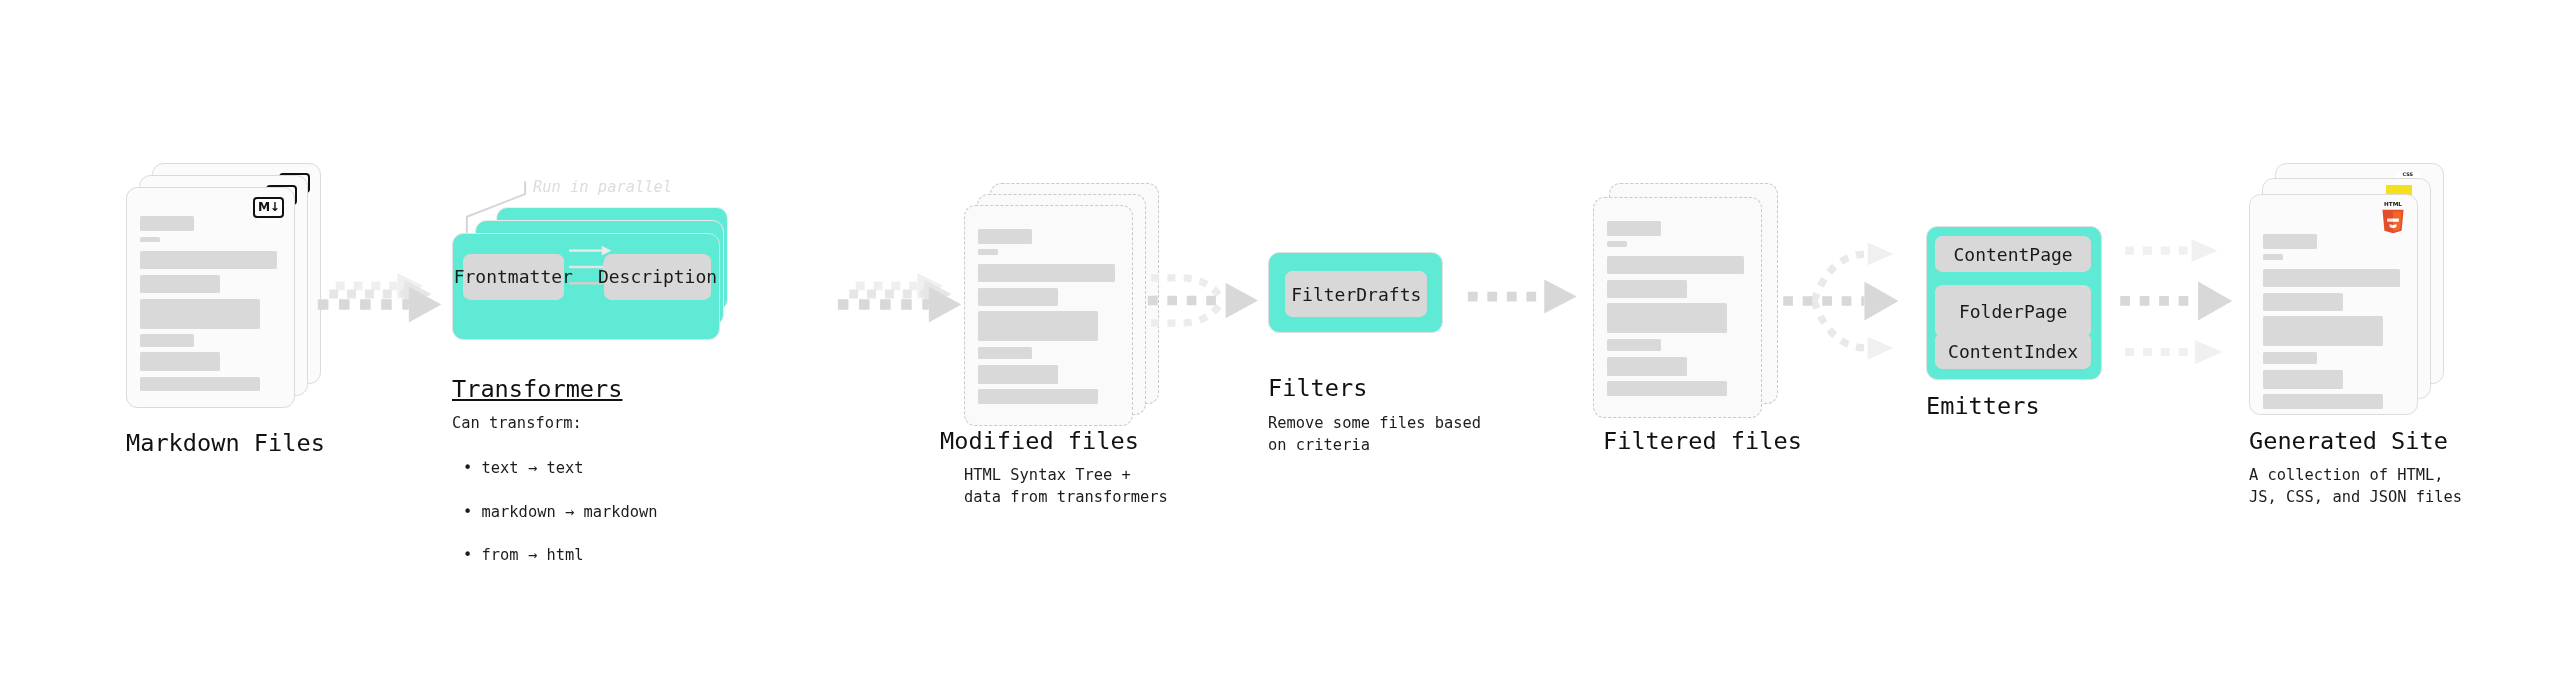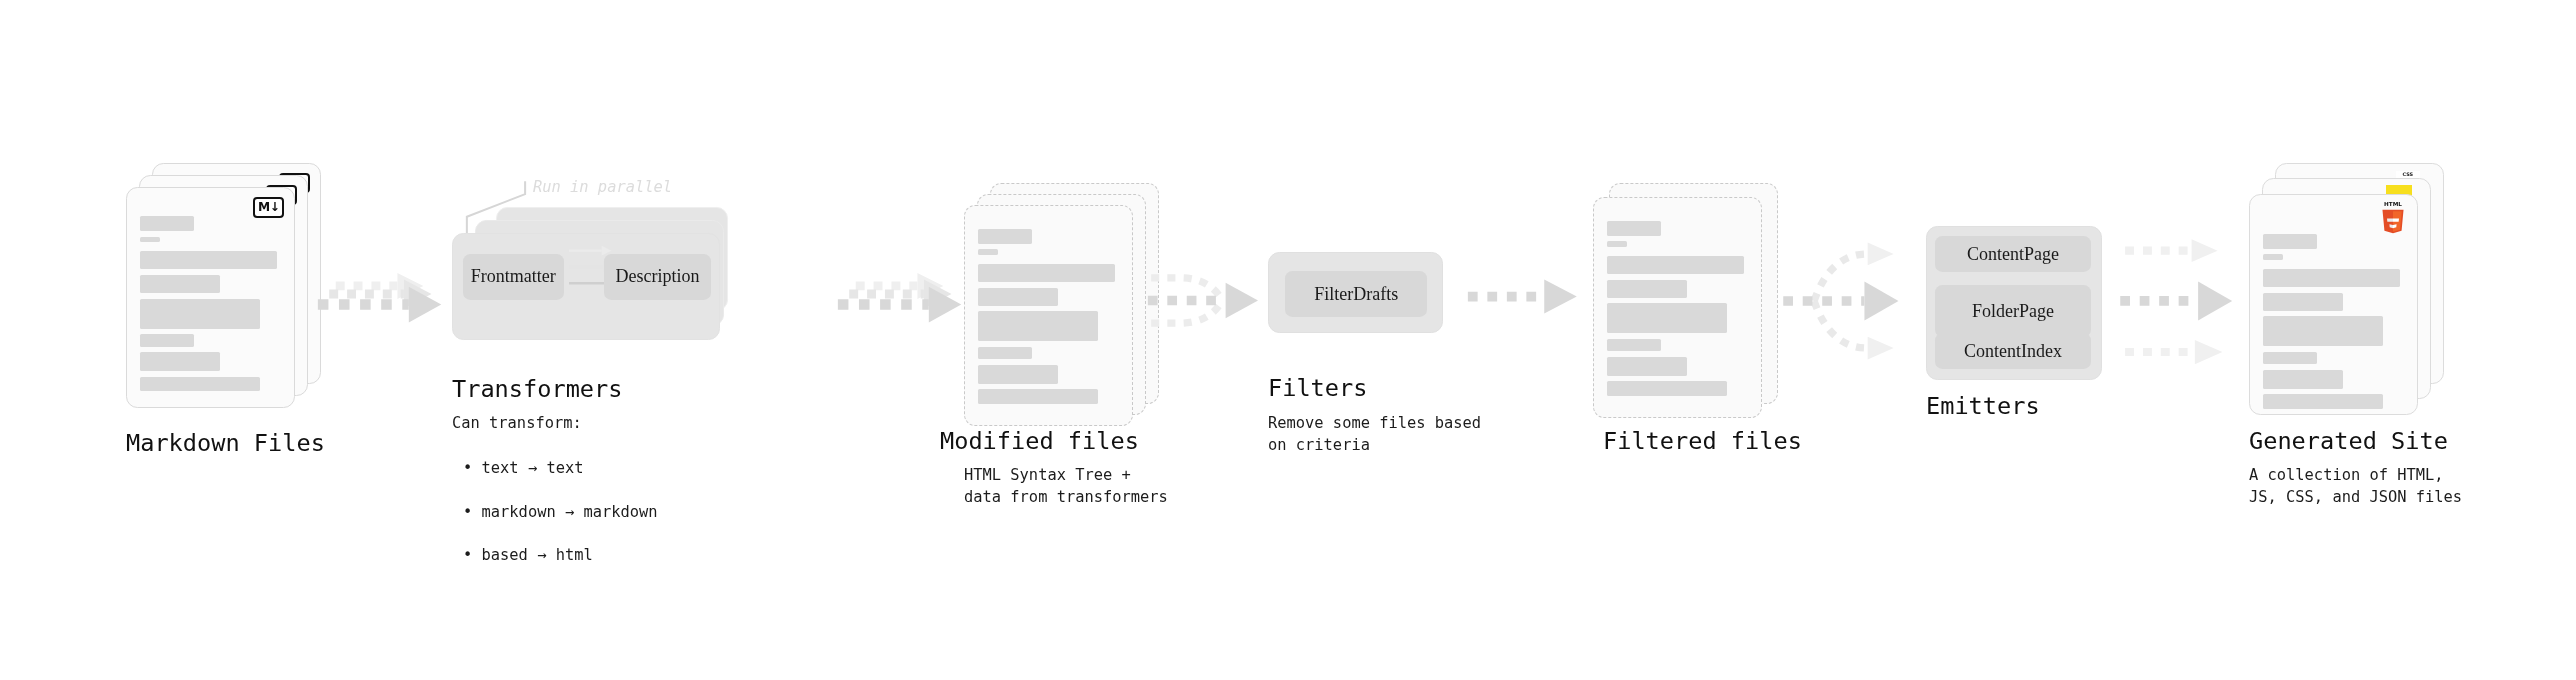--- a/index.html
+++ b/index.html
@@ -47,22 +47,21 @@
     font-family: "DejaVu Sans", sans-serif;
     font-size: 4.9px; font-weight: bold; color: #111;
     display:flex; align-items:flex-start; justify-content:center;
   }
 
   
   .group-box {
     position: absolute;
     border: 1.6px solid #e0e0e0;
     border-radius: 11.4px;
-    background: #e5e5e5;
-    font-family: Liberation Serif, serif;
+    background: #5eead4;
   }
   .chip {
     background: #d8d8d8;
     border-radius: 7.3px;
     color: #1a1a1a;
     font-size: 18px;
     display: flex; align-items: center; justify-content: center;
     white-space: nowrap;
   }
   .chip.ghost1 { background: #e4e4e4; }
@@ -168,26 +167,26 @@
               <line x1="0" y1="48" x2="44" y2="48"></line>
               <polygon points="44,41 58,48 44,55" fill="#cfcfcf" stroke="none"></polygon>
             </g>
         </g>
       </svg>
       <div class="chip" style="position:absolute; left:9.8px; top:19.5px; width:101px; height:46px;">Frontmatter</div>
       <div class="chip" style="position:absolute; left:151px; top:19.5px; width:107px; height:46px;">Description</div>
     </div>
   </div>
 
-  <div class="caption-title" style="left:452px; top:375px;">Transformers</div>
+  <div class="caption-title" style="left:452px; top:375px;text-decoration:underline;">Transformers</div>
   <div class="caption-sub" style="left:452px; top:413px;">Can transform:</div>
   <div class="caption-sub" style="left:463px; top:436px;">
     <div>•&nbsp;<span>text → text</span></div>
     <div>•&nbsp;<span>markdown → markdown</span></div>
-    <div>•&nbsp;<span>based → html</span></div>
+    <div>•&nbsp;<span>from → html</span></div>
   </div>
 
   <svg class="arrow-svg" style="left:833px; top:268px;" width="138" height="65" viewBox="0 0 170 80">
     <g stroke="#efefef" stroke-width="11" stroke-dasharray="11 11" fill="#efefef">
       <line x1="28" y1="22" x2="104" y2="22"></line>
       <polygon points="104,6 136,22 104,38" stroke="none"></polygon>
     </g>
     <g stroke="#e6e6e6" stroke-width="11" stroke-dasharray="11 11" fill="#e6e6e6">
       <line x1="20" y1="32" x2="112" y2="32"></line>
       <polygon points="112,14 146,32 112,50" stroke="none"></polygon>

